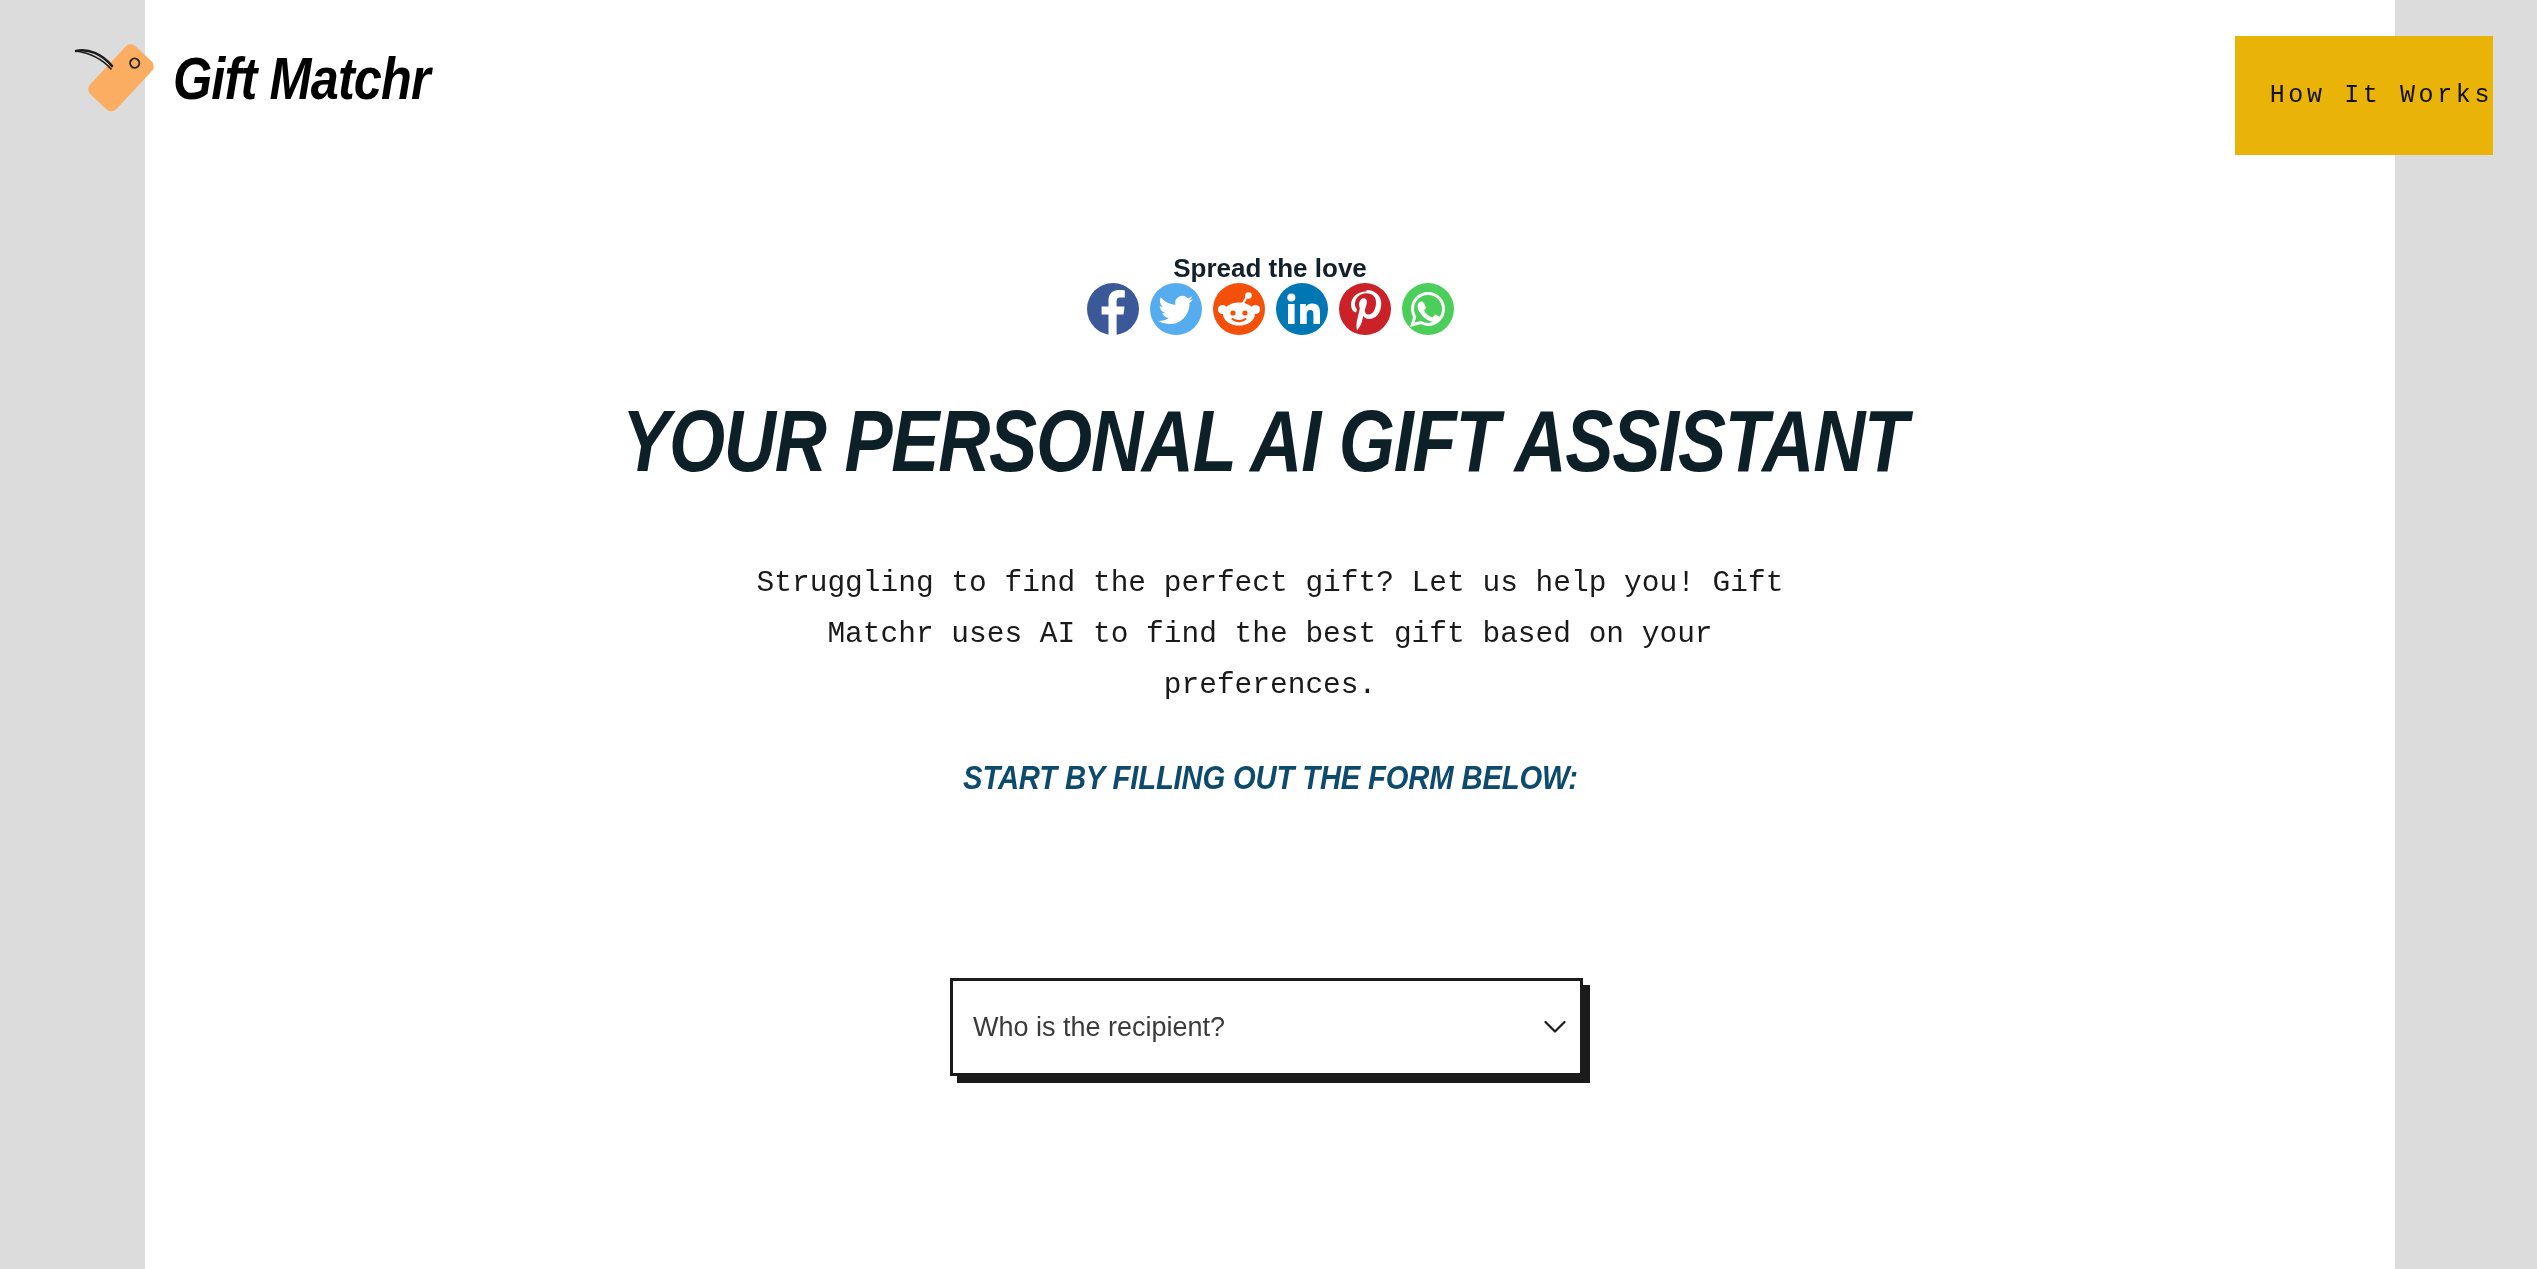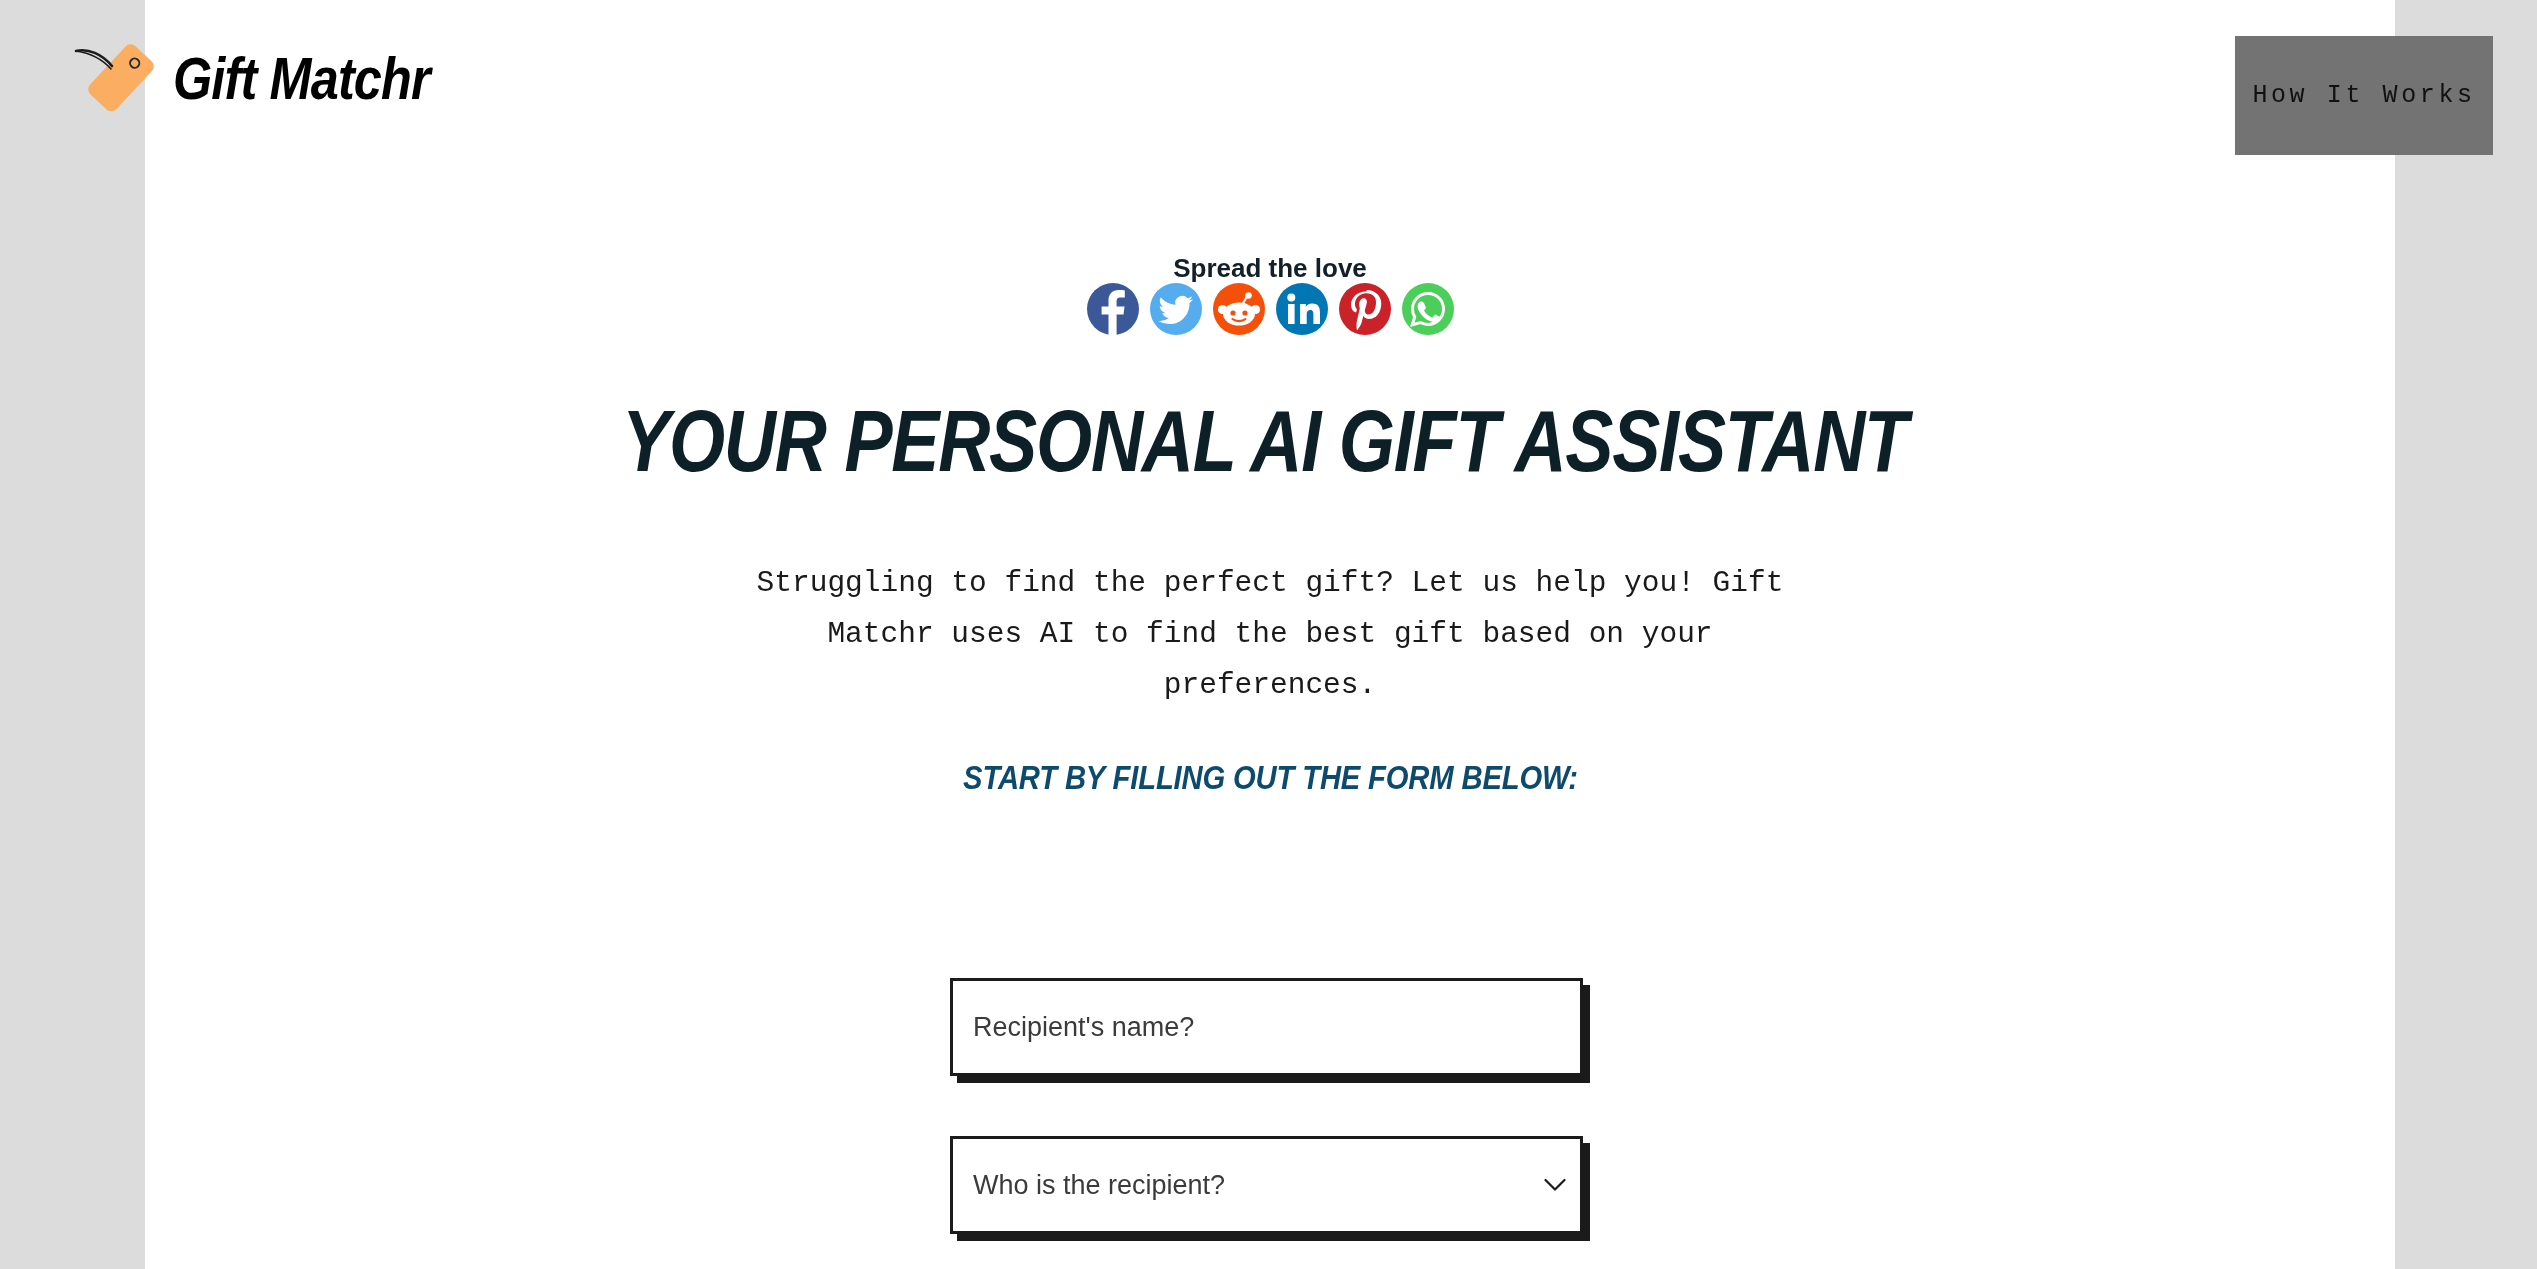--- a/index.html
+++ b/index.html
@@ -66,24 +66,24 @@
     margin-left: 6px;
     padding-top: 2px;
   }
 
   .nav-box {
     position: absolute;
     right: 60px;
     top: 36px;
     width: 258px;
     height: 119px;
-    background: #737373;
+    background: #eab308;
     display: flex;
     align-items: center;
-    justify-content: center;
+    justify-content: flex-end;
   }
 
   .nav-link {
     font-family: "Liberation Mono", "DejaVu Sans Mono", monospace;
     font-size: 25px;
     letter-spacing: 3.6px;
     color: #111111;
     text-decoration: none;
     white-space: nowrap;
   }
@@ -326,24 +326,20 @@
   </div>
 
   <h1 class="hero-title"><span>YOUR PERSONAL AI GIFT ASSISTANT</span></h1>
 
   <p class="hero-sub">Struggling to find the perfect gift? Let us help you! Gift Matchr uses AI to find the best gift based on your preferences.</p>
 
   <h2 class="form-kicker"><span>START BY FILLING OUT THE FORM BELOW:</span></h2>
 
   <form class="gift-form">
 
-    <div class="field-wrap">
-      <div class="field-shadow"></div>
-      <input class="field" type="text" placeholder="Recipient's name?" style="">
-    </div>
 
     <div class="field-wrap">
       <div class="field-shadow"></div>
       <select class="field">
         <option>Who is the recipient?</option>
       </select>
       <span class="select-chevron">
         <svg width="22" height="14" viewBox="0 0 22 14">
           <path d="M1.5 2 L11 11.5 L20.5 2" fill="none" stroke="#1b1b1b" stroke-width="2.2" stroke-linecap="round" stroke-linejoin="round"></path>
         </svg>

